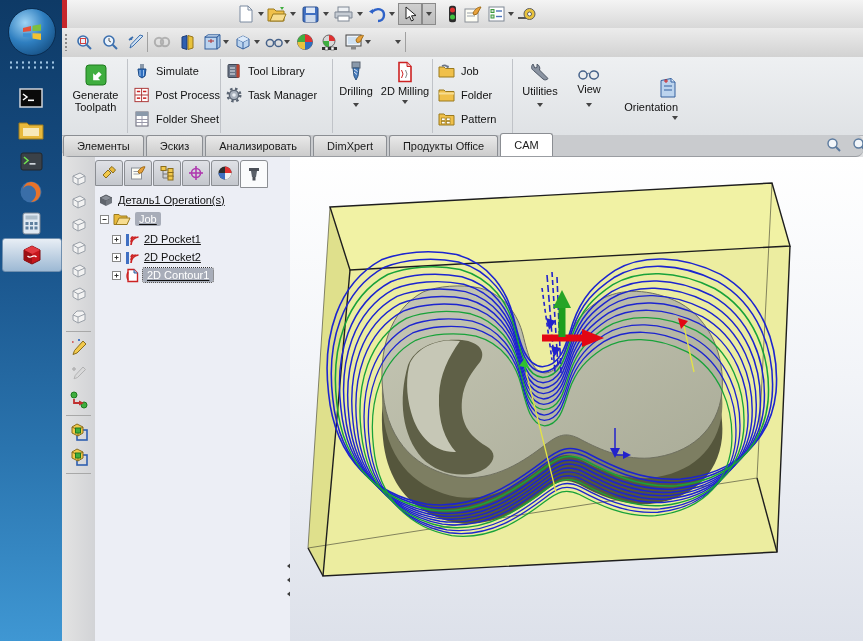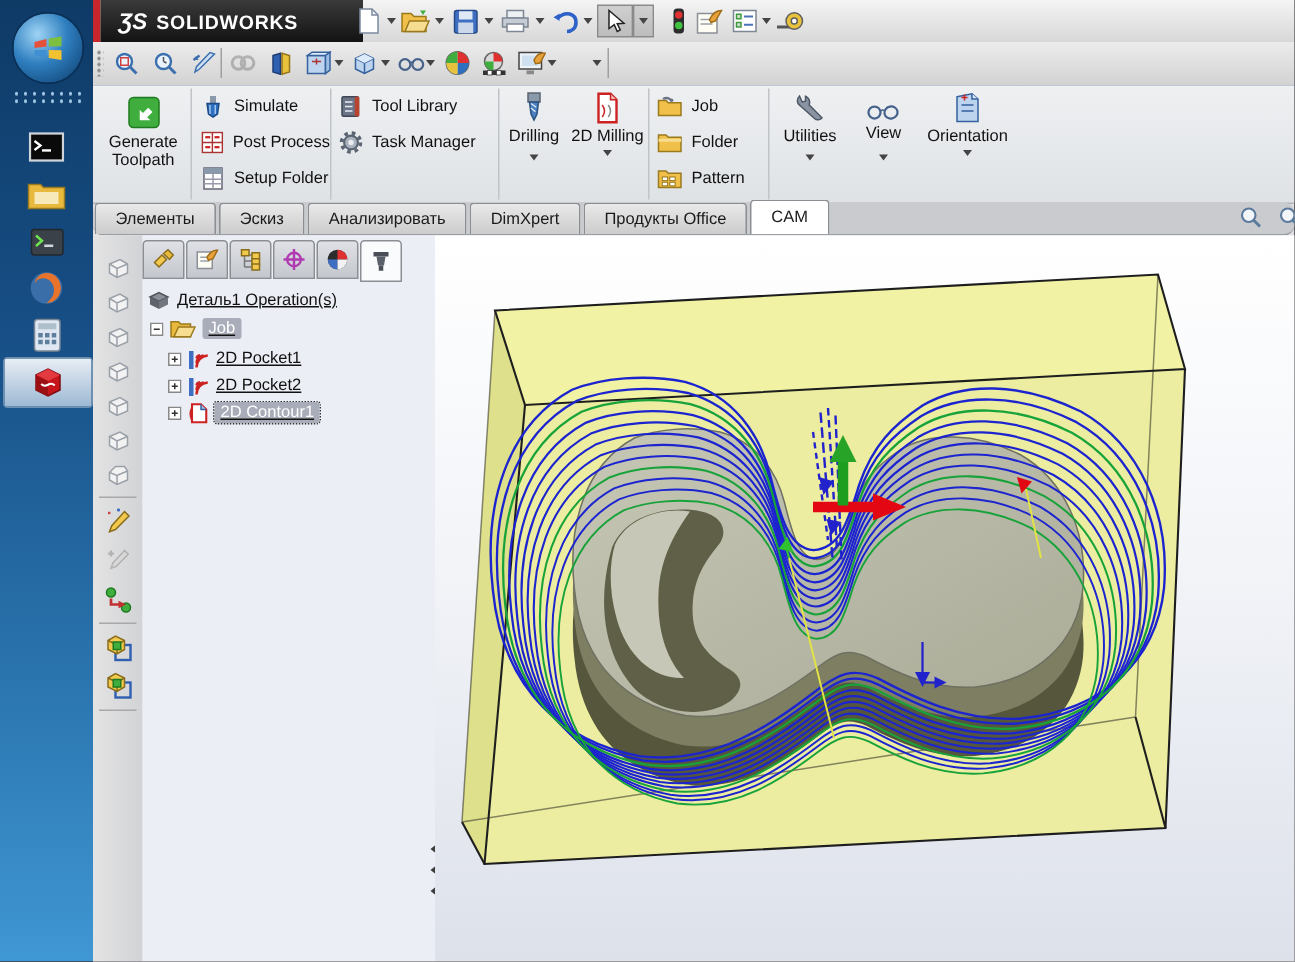--- a/index.html
+++ b/index.html
@@ -137,24 +137,20 @@
           <path d="M13 12 L13 22 L5 18 L5 8 Z" fill="#9c1014"></path>
         <path d="M8.5 14 q2 2 4.5 .5 q2.5 -1.5 4.5 .5" stroke="#fff" stroke-width="1.4" fill="none"></path>
       </svg>
     </div>
   </div>
 
   <div class="main abs">
 
     <div class="titlebar abs">
       <div class="redstripe abs"></div>
-      <div class="brandbox abs">
-        <span class="brandlogo">ƷS</span>
-        <span class="brandname">SOLIDWORKS</span>
-      </div>
       <div class="brandarrow abs"></div>
       <div class="t1btn abs" style="left:172px;">
         <svg width="16" height="18" viewBox="0 0 16 18">
           <path d="M2 1 L10 1 L14 5 L14 17 L2 17 Z" fill="#fff" stroke="#7b8aa0"></path>
             <path d="M10 1 L10 5 L14 5" fill="none" stroke="#7b8aa0"></path>
         </svg>
       </div>
       <div class="dd abs" style="left:196px;top:12px;"></div>
       <div class="t1btn abs" style="left:203px;">
         <svg width="20" height="16" viewBox="0 0 20 16">
@@ -360,21 +356,21 @@
         <span>Post Process</span>
       </div>
       <div class="rsmallrow">
         <svg width="16" height="16" viewBox="0 0 16 16">
           <rect x="2" y="1" width="12" height="14" fill="#fff" stroke="#667"></rect>
             <rect x="2" y="1" width="12" height="4" fill="#8a99aa"></rect>
           <line x1="2" y1="8.5" x2="14" y2="8.5" stroke="#99a"></line>
             <line x1="2" y1="11.5" x2="14" y2="11.5" stroke="#99a"></line>
             <line x1="8" y1="5" x2="8" y2="15" stroke="#99a"></line>
         </svg>
-        <span>Setup Folder</span>
+        <span>Folder Sheet</span>
       </div>
     </div>
 
     <div class="rgroup abs" style="left:158px;width:112px;">
       <div class="rsmallrow">
         <svg width="16" height="16" viewBox="0 0 16 16">
           <rect x="2" y="1.5" width="11" height="13" rx="1" fill="#6a7486" stroke="#3e4654"></rect>
           <rect x="10.5" y="1.5" width="3" height="13" fill="#b8432f"></rect>
           <line x1="4" y1="5" x2="9" y2="5" stroke="#e8ecf2"></line>
             <line x1="4" y1="8" x2="9" y2="8" stroke="#e8ecf2"></line>
@@ -455,21 +451,21 @@
       </div>
       <div class="rlarge" style="left:56px;top:2px;width:42px;">
         <svg width="24" height="15" viewBox="0 0 24 15" style="margin-top:5px;">
           <circle cx="6" cy="9" r="4" fill="none" stroke="#46628a" stroke-width="1.5"></circle>
           <ellipse cx="17" cy="9" rx="4.4" ry="4" fill="none" stroke="#46628a" stroke-width="1.5" transform="rotate(-12 17 9)"></ellipse>
           <path d="M10 8 Q12 6.5 12.8 8" stroke="#46628a" fill="none"></path>
         </svg>
         <div class="rlabel">View</div>
         <div class="dd rldd" style="margin-top:8px;"></div>
       </div>
-      <div class="rlarge" style="left:100px;top:2px;width:66px;">
+      <div class="rlarge" style="left:100px;top:18px;width:66px;align-items:flex-end;">
         <svg width="20" height="22" viewBox="0 0 20 22">
           <path d="M3 3.5 L13 1.5 L17 5 L17 20 L3 20 Z" fill="#bcd4ee" stroke="#35619e"></path>
           <path d="M13 1.5 L13 5 L17 5" fill="#dceafa" stroke="#35619e"></path>
           <line x1="6" y1="4" x2="10" y2="4" stroke="#c22"></line>
             <line x1="8" y1="2" x2="8" y2="6" stroke="#c22"></line>
           <line x1="6" y1="9" x2="14" y2="9" stroke="#35619e"></line>
             <line x1="6" y1="13" x2="14" y2="13" stroke="#35619e"></line>
         </svg>
         <div class="rlabel">Orientation</div>
         <div class="dd rldd"></div>

